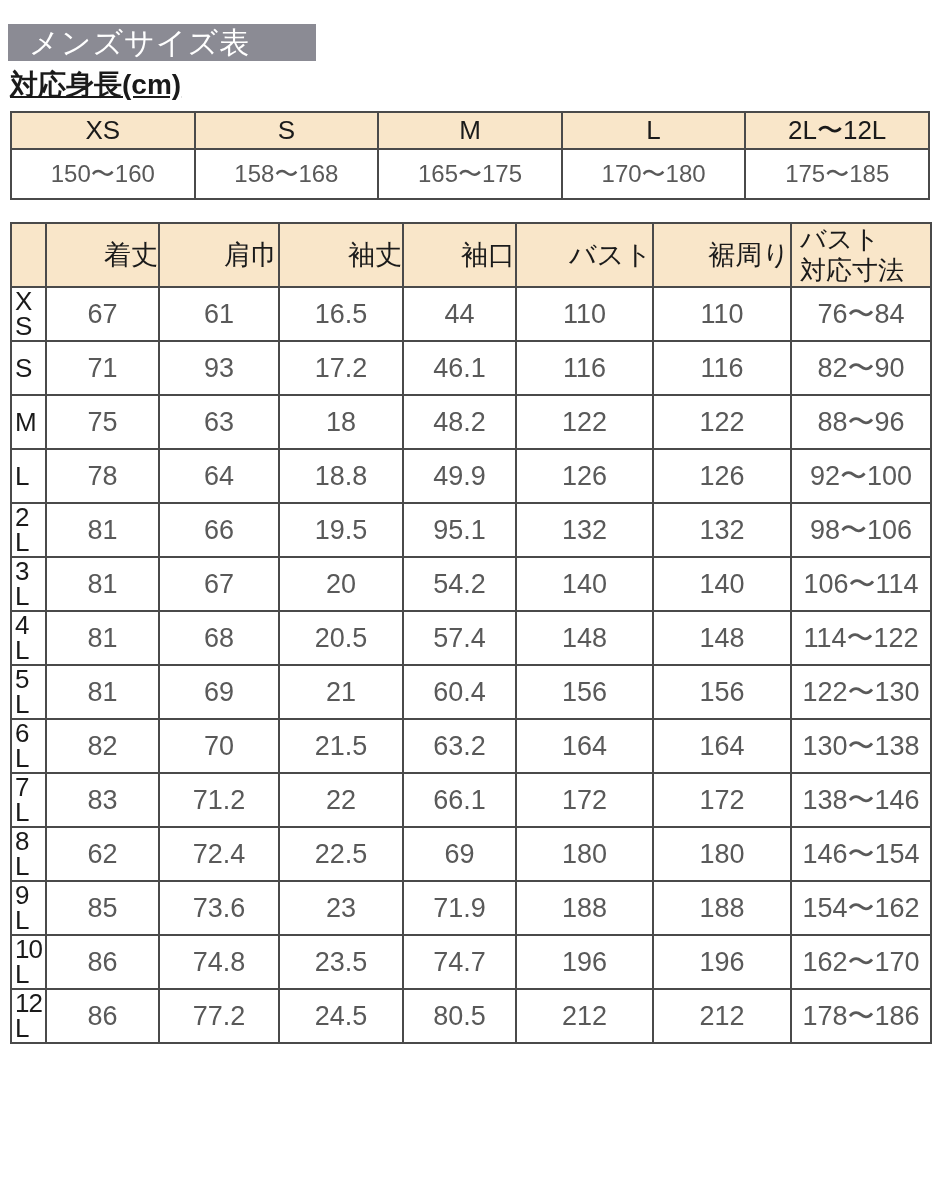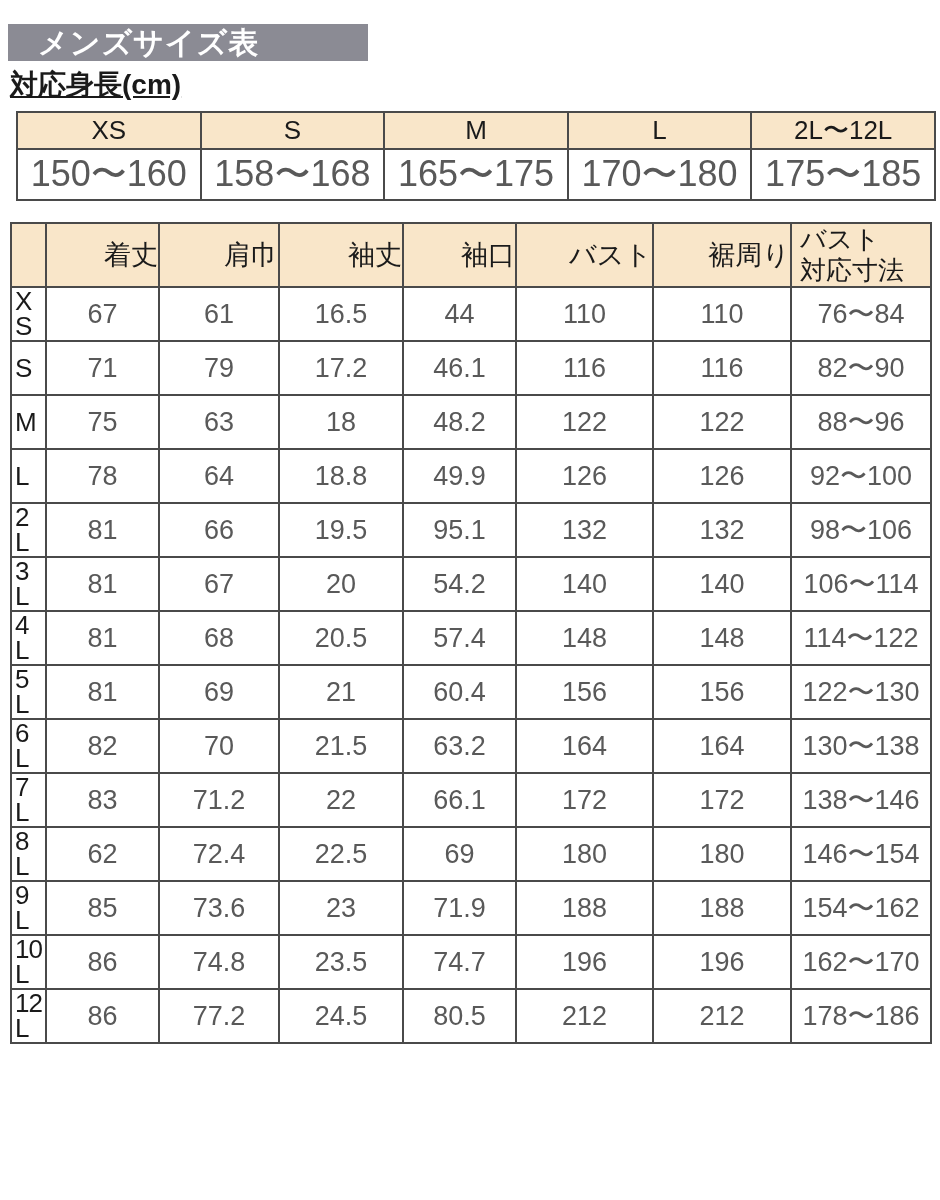--- a/index.html
+++ b/index.html
@@ -14,26 +14,26 @@
   html,body{margin:0;padding:0;}
   body{
     width:940px;height:1200px;
     background:#ffffff;
     position:relative;
     font-family:"Liberation Sans","DejaVu Sans",sans-serif;
     color:var(--label-text);
   }
   .title-bar{
     position:absolute;left:8px;top:24px;
-    width:360px;height:37px;
+    width:308px;height:37px;
     background:var(--title-bar-bg);
     color:var(--title-bar-text);
-    font-size:30px;font-weight:bold;
+    font-size:30px;font-weight:normal;
     line-height:37px;
-    padding-left:30px;
+    padding-left:21px;
     letter-spacing:1px;
   }
   .height-label{
     position:absolute;left:10px;top:66px;
     font-size:28px;font-weight:bold;
     color:var(--label-text);
     text-decoration:underline;
   }
   table{
     border-collapse:collapse;
@@ -45,30 +45,30 @@
     text-align:center;
     vertical-align:middle;
   }
   th{
     background:var(--table-header-bg);
     font-weight:normal;
     color:var(--label-text);
   }
   
   .height-table{
-    position:absolute;left:16px;top:111px;
+    position:absolute;left:10px;top:111px;
     width:920px;
   }
   .height-table th{
     height:30px;
     font-size:26px;
   }
   .height-table td{
     height:50px;
-    font-size:36px;
+    font-size:24px;
     color:var(--value-text);
     background:#ffffff;
   }
   
   .size-table{
     position:absolute;left:10px;top:222px;
     width:920px;
   }
   .size-table th.colhead{
     height:64px;
@@ -168,21 +168,21 @@
         <td>44</td>
         <td>110</td>
         <td>110</td>
         <td>76〜84</td>
       </tr>
       <tr>
         <th class="rowlabel">
           <div>S</div>
         </th>
         <td>71</td>
-        <td>79</td>
+        <td>93</td>
         <td>17.2</td>
         <td>46.1</td>
         <td>116</td>
         <td>116</td>
         <td>82〜90</td>
       </tr>
       <tr>
         <th class="rowlabel">
           <div>M</div>
         </th>

